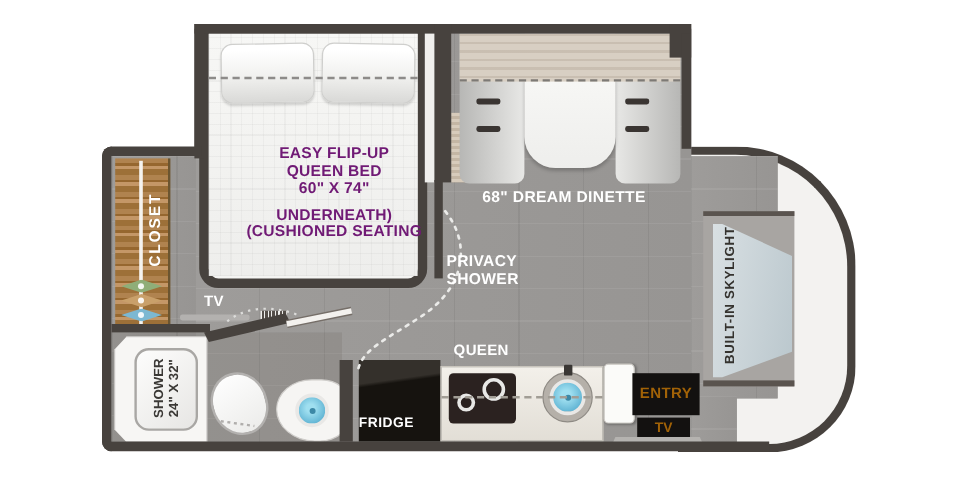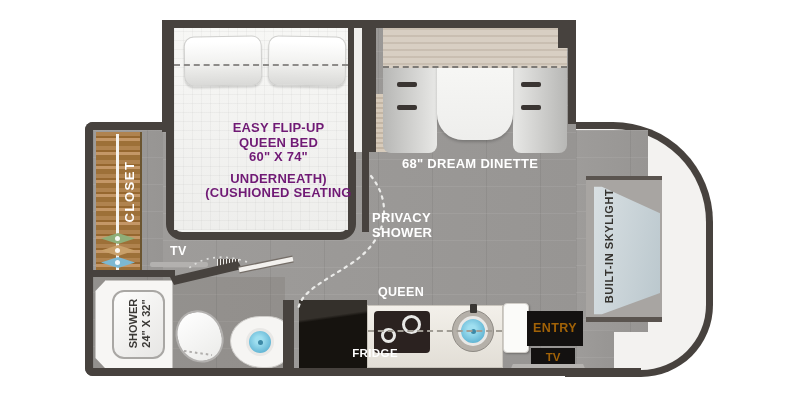--- a/index.html
+++ b/index.html
@@ -77,22 +77,22 @@
     border:2px solid #b3b1af;box-sizing:border-box;}
   .bath-sink{left:230px;top:316px;width:62px;height:52px;border-radius:52% 42% 44% 56%;
     background:#f6f5f3;border:1px solid #cfcdca;box-sizing:border-box;}
   .bowl{border-radius:50%;background:radial-gradient(circle at 45% 42%,#9fdff0 20%,#55acce 85%);
     border:3px solid #e9e8e6;box-sizing:border-box;}
   .bowl::after{content:"";position:absolute;left:50%;top:50%;width:5px;height:5px;margin:-2.5px;
     border-radius:50%;background:#3c88a6;}
   
   .fridge{left:299px;top:300px;width:68px;height:68px;
     background:linear-gradient(172deg,#34302b 0%,#34302b 26%,#16130f 30%);}
-  .fridge-label{left:299px;top:347px;width:68px;text-align:right;color:#fff;
-    font-size:11.5px;font-weight:bold;letter-spacing:0.4px;padding-left:31px;}
+  .fridge-label{left:299px;top:347px;width:68px;text-align:left;color:#fff;
+    font-size:11.5px;font-weight:bold;letter-spacing:0.4px;}
   .counter{left:367px;top:305px;width:136px;height:63px;border:1px solid #c9c5bd;box-sizing:border-box;
     background:linear-gradient(180deg,#f3f0ea,#e2ded6);}
   .cooktop{left:374px;top:311px;width:56px;height:42px;border-radius:4px;background:#2b2220;}
   .burner{border-radius:50%;border:3px solid #e8e8e6;box-sizing:border-box;}
   .ring{border-radius:50%;background:#b5b0a9;border:1px solid #8e8a84;box-sizing:border-box;}
   .faucet{left:470px;top:304px;width:7px;height:9px;background:#3a3734;border-radius:1px;}
   .flipup{left:503px;top:303px;width:26px;height:50px;border-radius:4px;background:#fbfbf9;
     border:1px solid #d0cdc8;box-sizing:border-box;box-shadow:1px 1px 2px rgba(0,0,0,0.25);}
   .black-box{background:#131110;color:#a16207;text-align:center;font-weight:bold;}
   .entry-box{left:527px;top:311px;width:56px;height:35px;font-size:12.5px;line-height:35px;letter-spacing:0.4px;}

